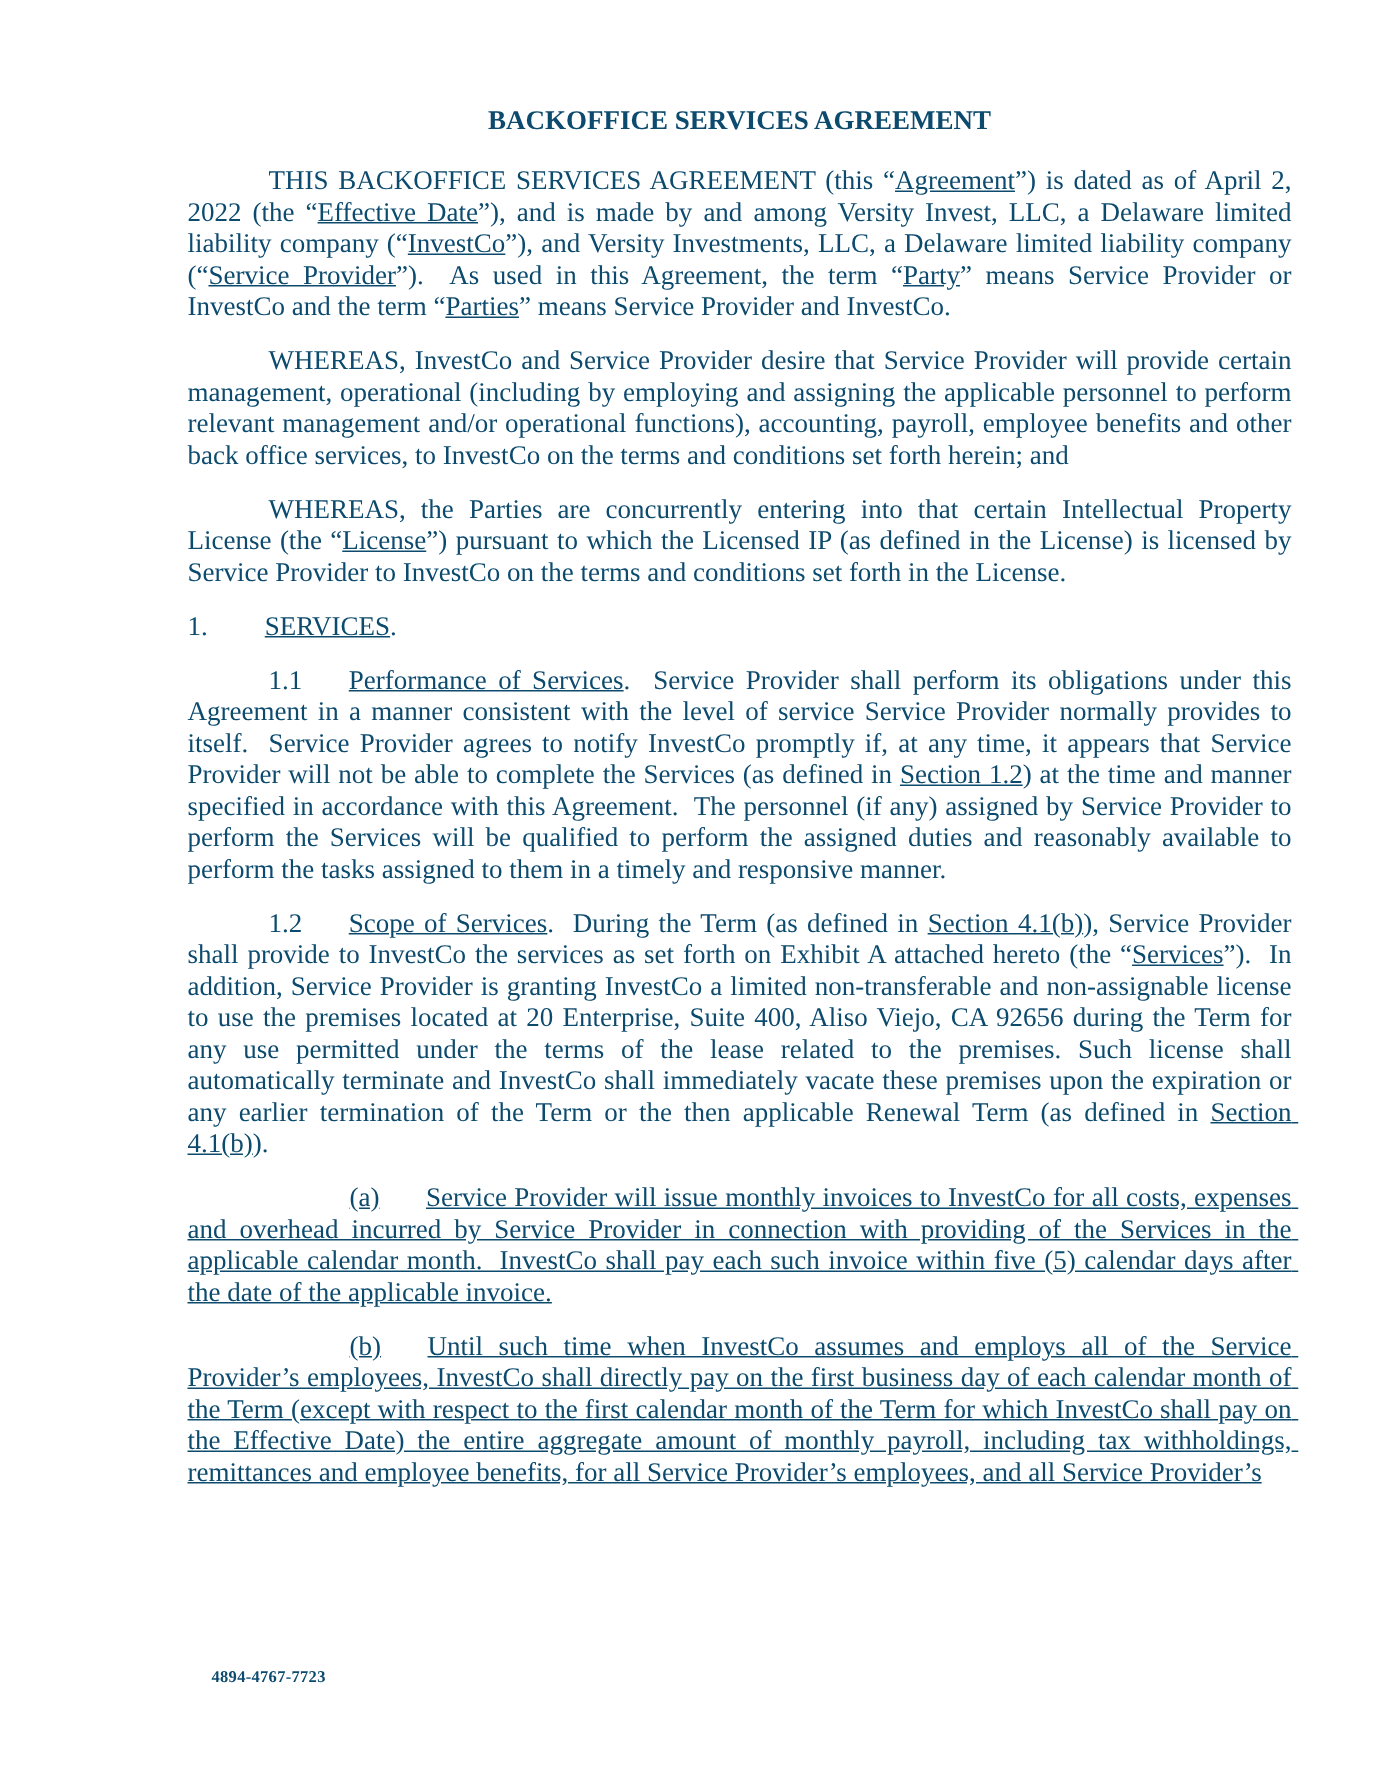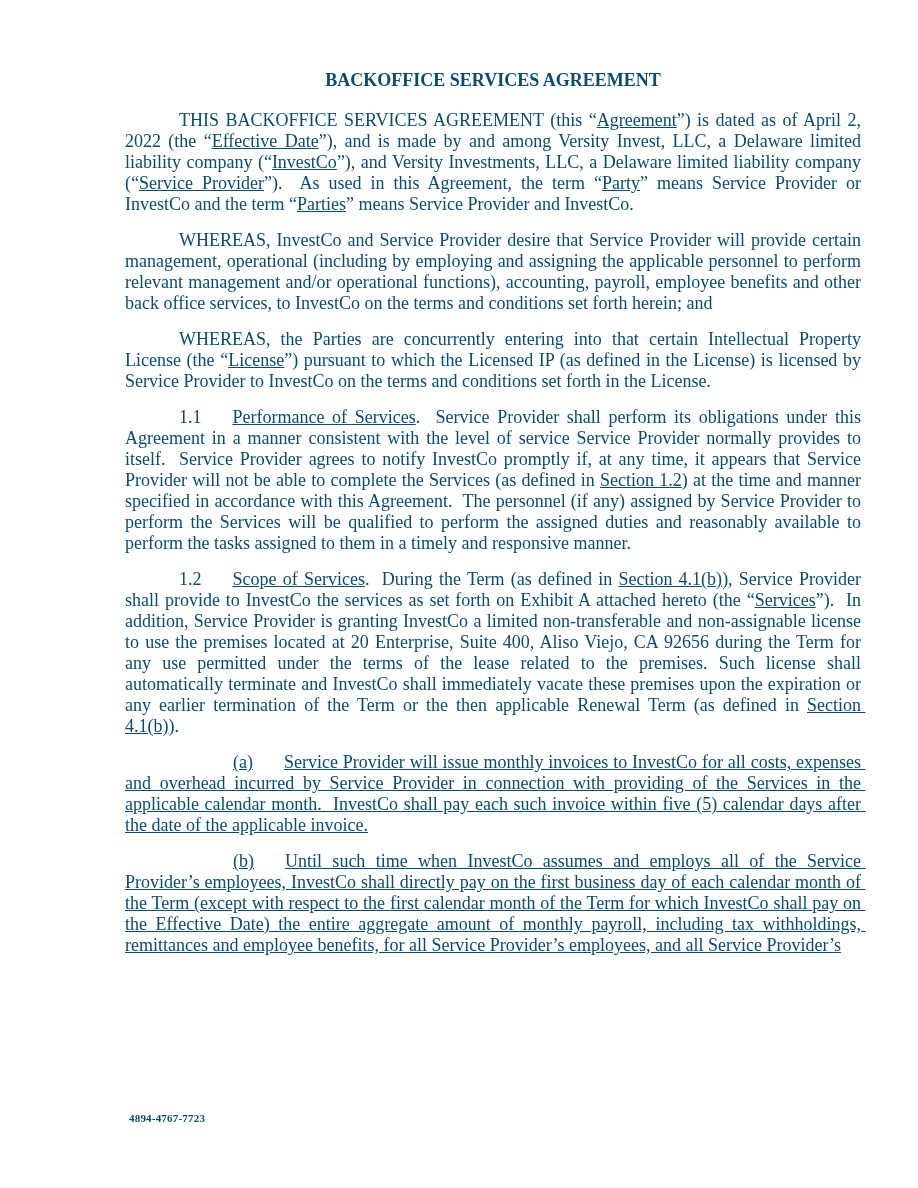--- a/index.html
+++ b/index.html
@@ -34,38 +34,39 @@
   }
   .para.body   { text-indent: 54px; }
   .para.body2  { text-indent: 108px; text-decoration: underline; }
   .para.section{ text-indent: 0; }
   .b { font-weight: normal; }
   .u { text-decoration: underline; }
   .tab { display: inline-block; width: 31px; }
   .tab.wide { display: inline-block; width: 38px; }
   .stamp {
     position: absolute;
-    left: 100px;
+    left: 112px;
     top: 1112px;
     font-family: "Liberation Serif", "DejaVu Serif", serif;
     font-size: 11px;
     font-weight: bold;
     letter-spacing: 0.2px;
   }
 </style>
 </head>
 <body>
 
 <div class="page">
   <div class="content">
     <h1 class="para title">BACKOFFICE SERVICES AGREEMENT</h1>
     <div>
         <p class="para body"><span>THIS BACKOFFICE SERVICES AGREEMENT (this “</span><span class="u">Agreement</span><span>”) is dated as of April 2, 2022 (the “</span><span class="u">Effective Date</span><span>”), and is made by and among Versity Invest, LLC, a Delaware limited liability company (“</span><span class="u">InvestCo</span><span>”), and Versity Investments, LLC, a Delaware limited liability company (“</span><span class="u">Service Provider</span><span>”).  As used in this Agreement, the term “</span><span class="u">Party</span><span>” means Service Provider or InvestCo and the term “</span><span class="u">Parties</span><span>” means Service Provider and InvestCo.</span></p>
         <p class="para body"><span class="b">WHEREAS</span><span>, InvestCo and Service Provider desire that Service Provider will provide certain management, operational (including by employing and assigning the applicable personnel to perform relevant management and/or operational functions), accounting, payroll, employee benefits and other back office services, to InvestCo on the terms and conditions set forth herein; and</span></p>
         <p class="para body"><span class="b">WHEREAS</span><span>, the Parties are concurrently entering into that certain Intellectual Property License (the “</span><span class="u">License</span><span>”) pursuant to which the Licensed IP (as defined in the License) is licensed by Service Provider to InvestCo on the terms and conditions set forth in the License.</span></p>
+        <p class="para section"><span class="b">1.</span><span class="tab wide"></span><span class="b u">SERVICES</span><span class="b">.</span></p>
         <p class="para body"><span>1.1</span><span class="tab"></span><span class="u">Performance of Services</span><span>.  Service Provider shall perform its obligations under this Agreement in a manner consistent with the level of service Service Provider normally provides to itself.  Service Provider agrees to notify InvestCo promptly if, at any time, it appears that Service Provider will not be able to complete the Services (as defined in </span><span class="u">Section 1.2</span><span>) at the time and manner specified in accordance with this Agreement.  The personnel (if any) assigned by Service Provider to perform the Services will be qualified to perform the assigned duties and reasonably available to perform the tasks assigned to them in a timely and responsive manner.</span></p>
         <p class="para body"><span>1.2</span><span class="tab"></span><span class="u">Scope of Services</span><span>.  During the Term (as defined in </span><span class="u">Section 4.1(b)</span><span>), Service Provider shall provide to InvestCo the services as set forth on </span><span class="b">Exhibit A</span><span> attached hereto (the “</span><span class="u">Services</span><span>”).  In addition, Service Provider is granting InvestCo a limited non-transferable and non-assignable license to use the premises located at 20 Enterprise, Suite 400, Aliso Viejo, CA 92656 during the Term for any use permitted under the terms of the lease related to the premises. Such license shall automatically terminate and InvestCo shall immediately vacate these premises upon the expiration or any earlier termination of the Term or the then applicable Renewal Term (as defined in </span><span class="u">Section 4.1(b)</span><span>).</span></p>
         <p class="para body2"><span>(a)</span><span class="tab"></span><span>Service Provider will issue monthly invoices to InvestCo for all costs, expenses and overhead incurred by Service Provider in connection with providing of the Services in the applicable calendar month.  InvestCo shall pay each such invoice within five (5) calendar days after the date of the applicable invoice.</span></p>
         <p class="para body2"><span>(b)</span><span class="tab"></span><span>Until such time when InvestCo assumes and employs all of the Service Provider’s employees, InvestCo shall directly pay on the first business day of each calendar month of the Term (except with respect to the first calendar month of the Term for which InvestCo shall pay on the Effective Date) the entire aggregate amount of monthly payroll, including tax withholdings, remittances and employee benefits, for all Service Provider’s employees, and all Service Provider’s</span></p>
       </div>
   </div>
   <div class="stamp">4894-4767-7723</div>
 </div>
 
 </body></html>

